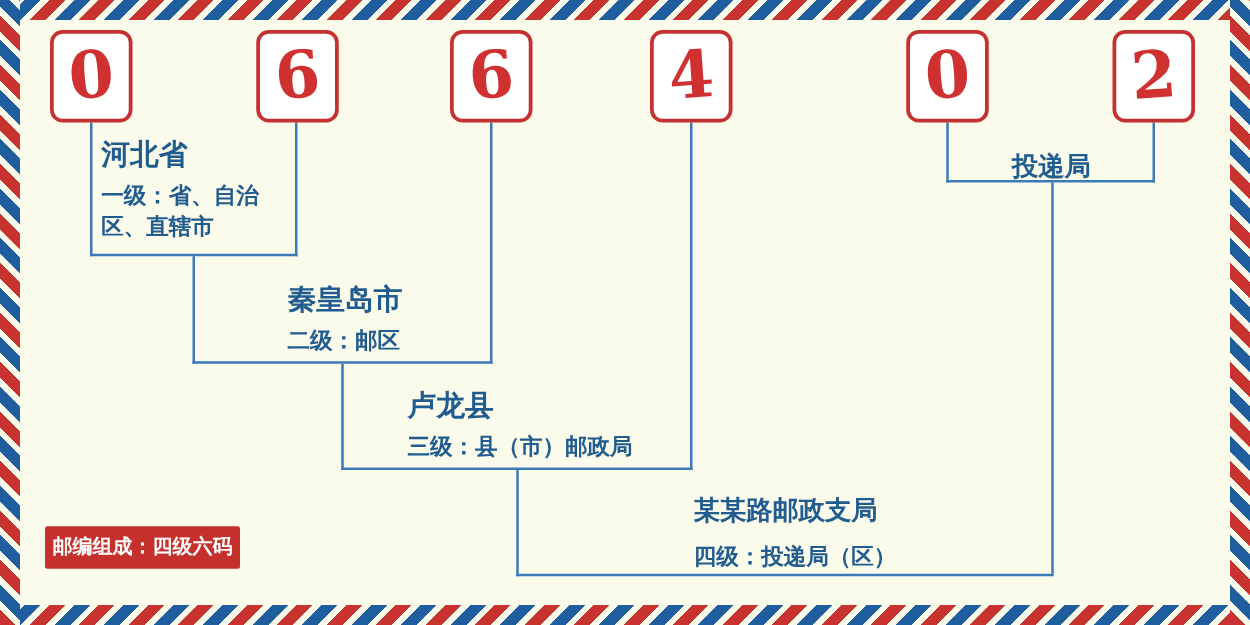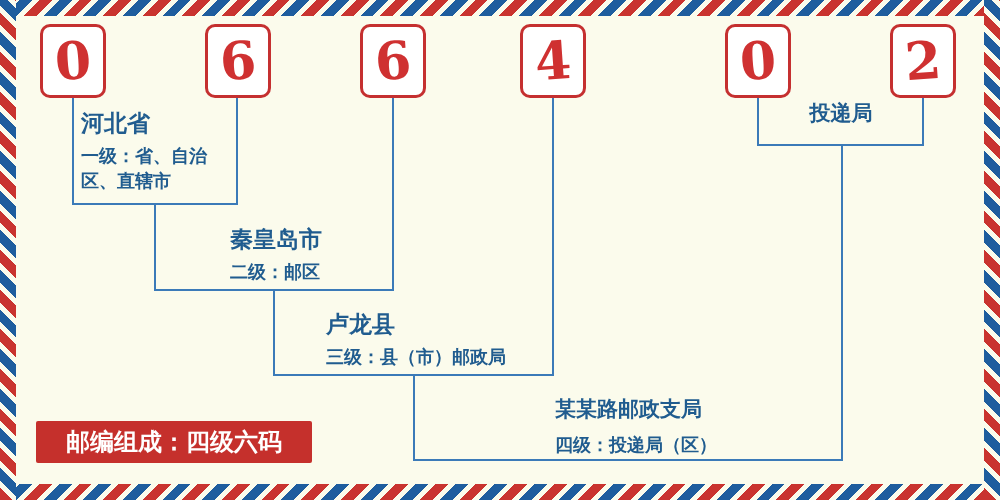--- a/index.html
+++ b/index.html
@@ -60,22 +60,22 @@
   .level-label .lv-desc{font-size:18px;font-weight:bold;line-height:1.4;margin-top:6px;}
   .wrap-narrow .lv-desc{width:150px;margin-left:auto;margin-right:auto;}
   .nowrap .lv-desc{white-space:nowrap;}
   .label-4 .lv-name{font-size:21px;}
   .label-4 .lv-desc{margin-top:12px;}
   .label-5 .lv-name{font-size:21px;}
   
   .badge{
     position:absolute;left:36px;top:421px;z-index:2;
     background:var(--badge-bg);color:#ffffff;
-    font-size:24px;font-weight:bold;line-height:1;
-    padding:9px 30px;border-radius:2px;white-space:nowrap;
+    font-size:16px;font-weight:bold;line-height:1;
+    padding:9px 6px;border-radius:2px;white-space:nowrap;
   }
 </style>
 </head>
 <body>
 
 <div class="canvas">
 
   <div class="edge edge-h edge-top"></div>
   <div class="edge edge-h edge-bottom"></div>
   <div class="edge edge-v edge-left"></div>
@@ -133,19 +133,19 @@
   <div class="level-label nowrap label-4" style="left:636px;top:396px;">
     <div class="lv-name">某某路邮政支局</div>
     <div class="lv-desc">四级：投递局（区）</div>
   </div>
 
   <div class="level-label nowrap" style="left:416px;top:311px;">
     <div class="lv-name">卢龙县</div>
     <div class="lv-desc">三级：县（市）邮政局</div>
   </div>
 
-  <div class="level-label nowrap label-5" style="left:841px;top:100px;">
+  <div class="level-label nowrap label-5" style="left:841px;top:121px;">
     <div class="lv-name">投递局</div>
   </div>
 
   <div class="badge">邮编组成：四级六码</div>
 
 </div>
 
 </body></html>

